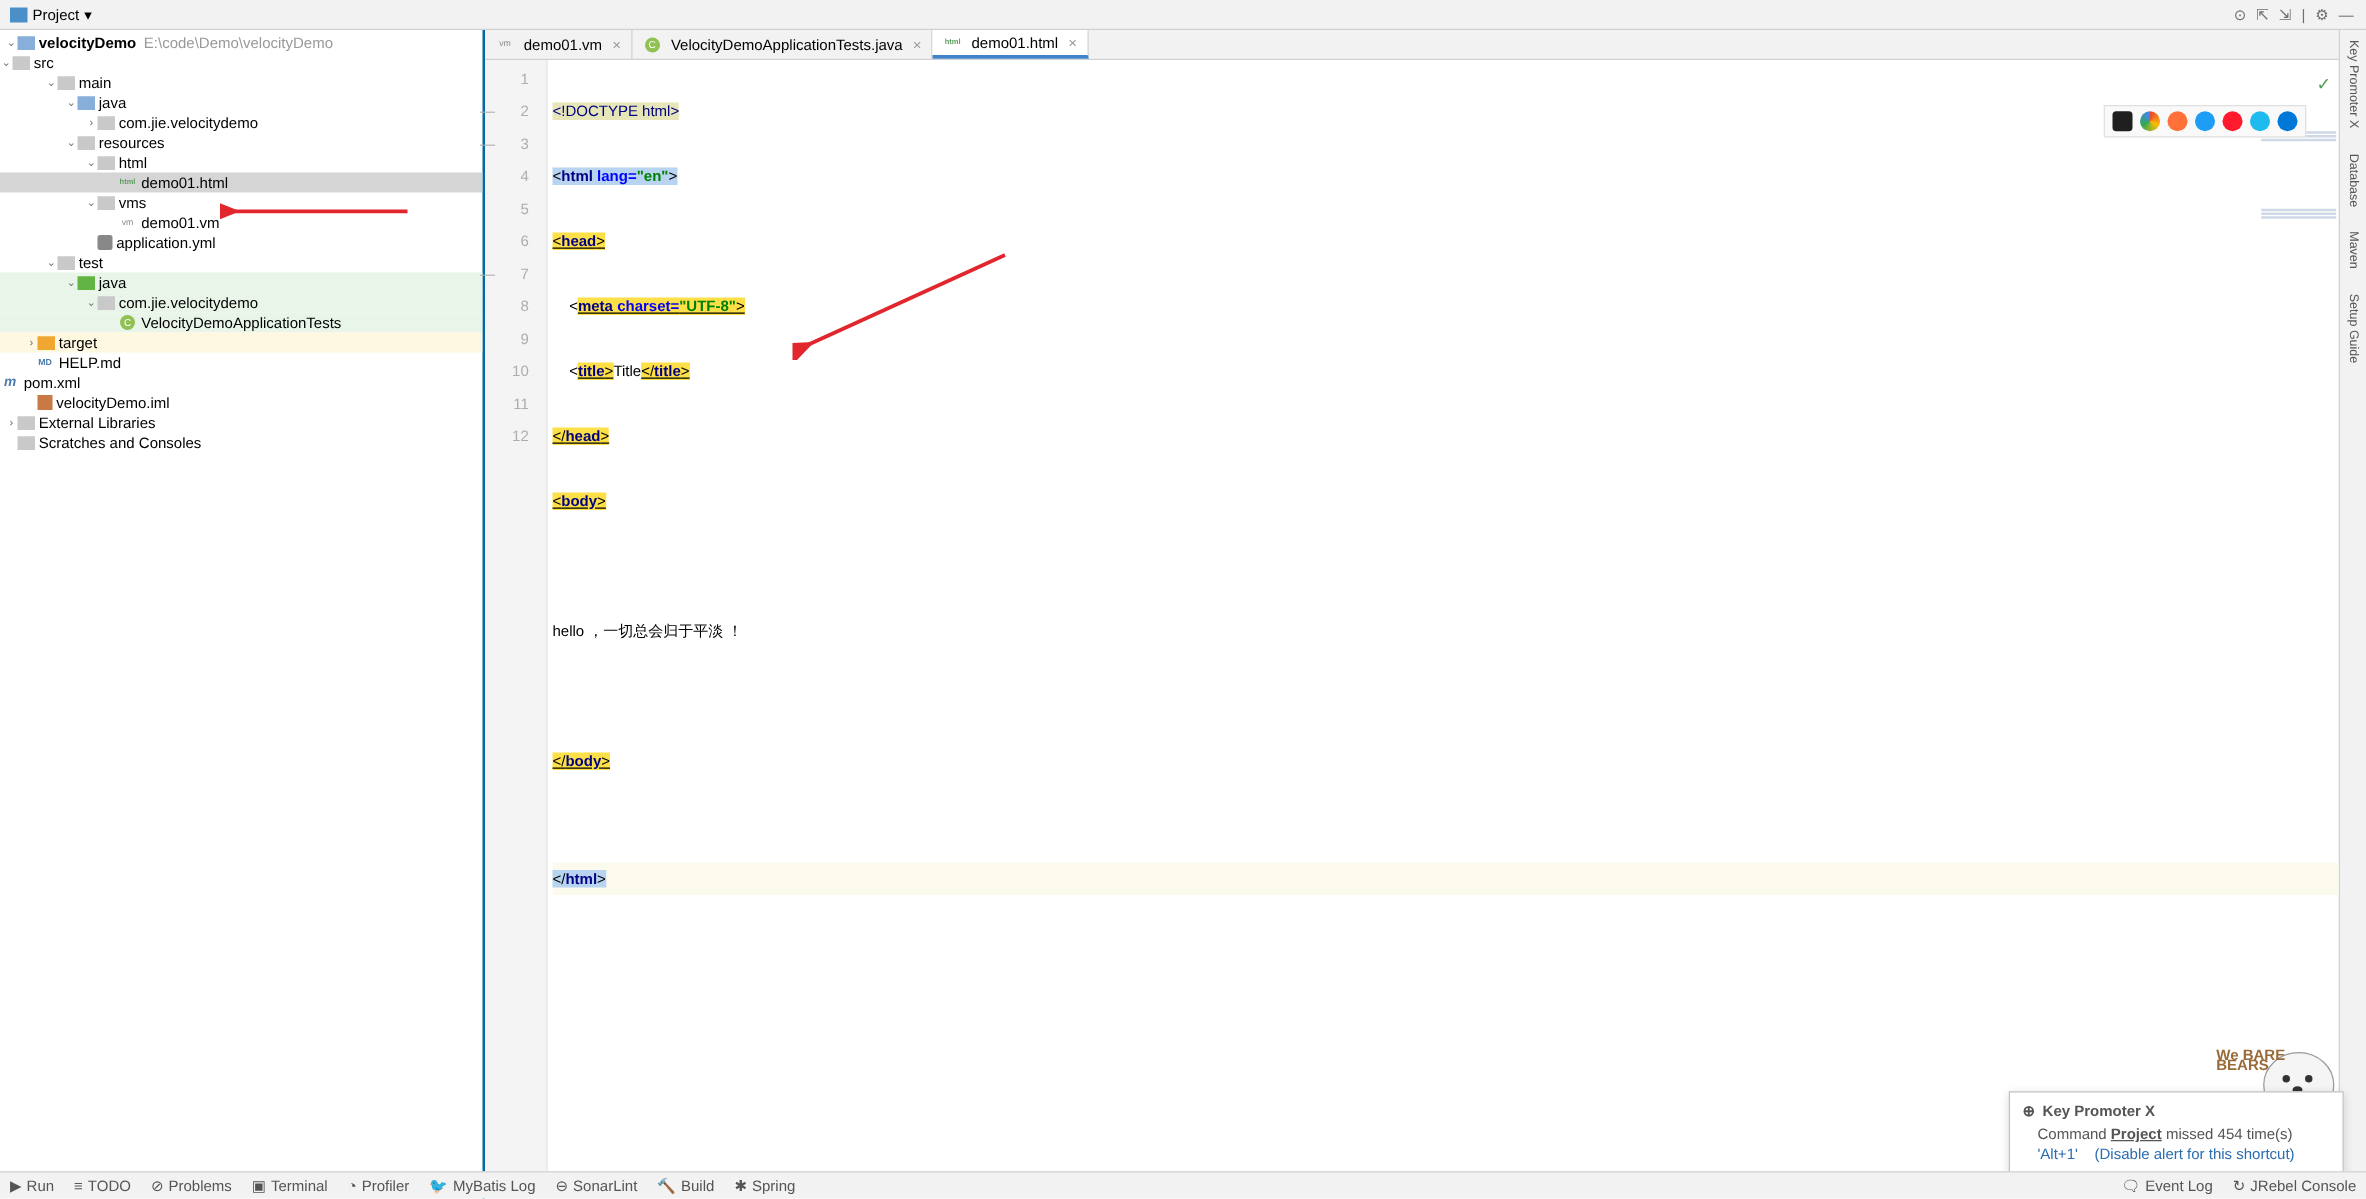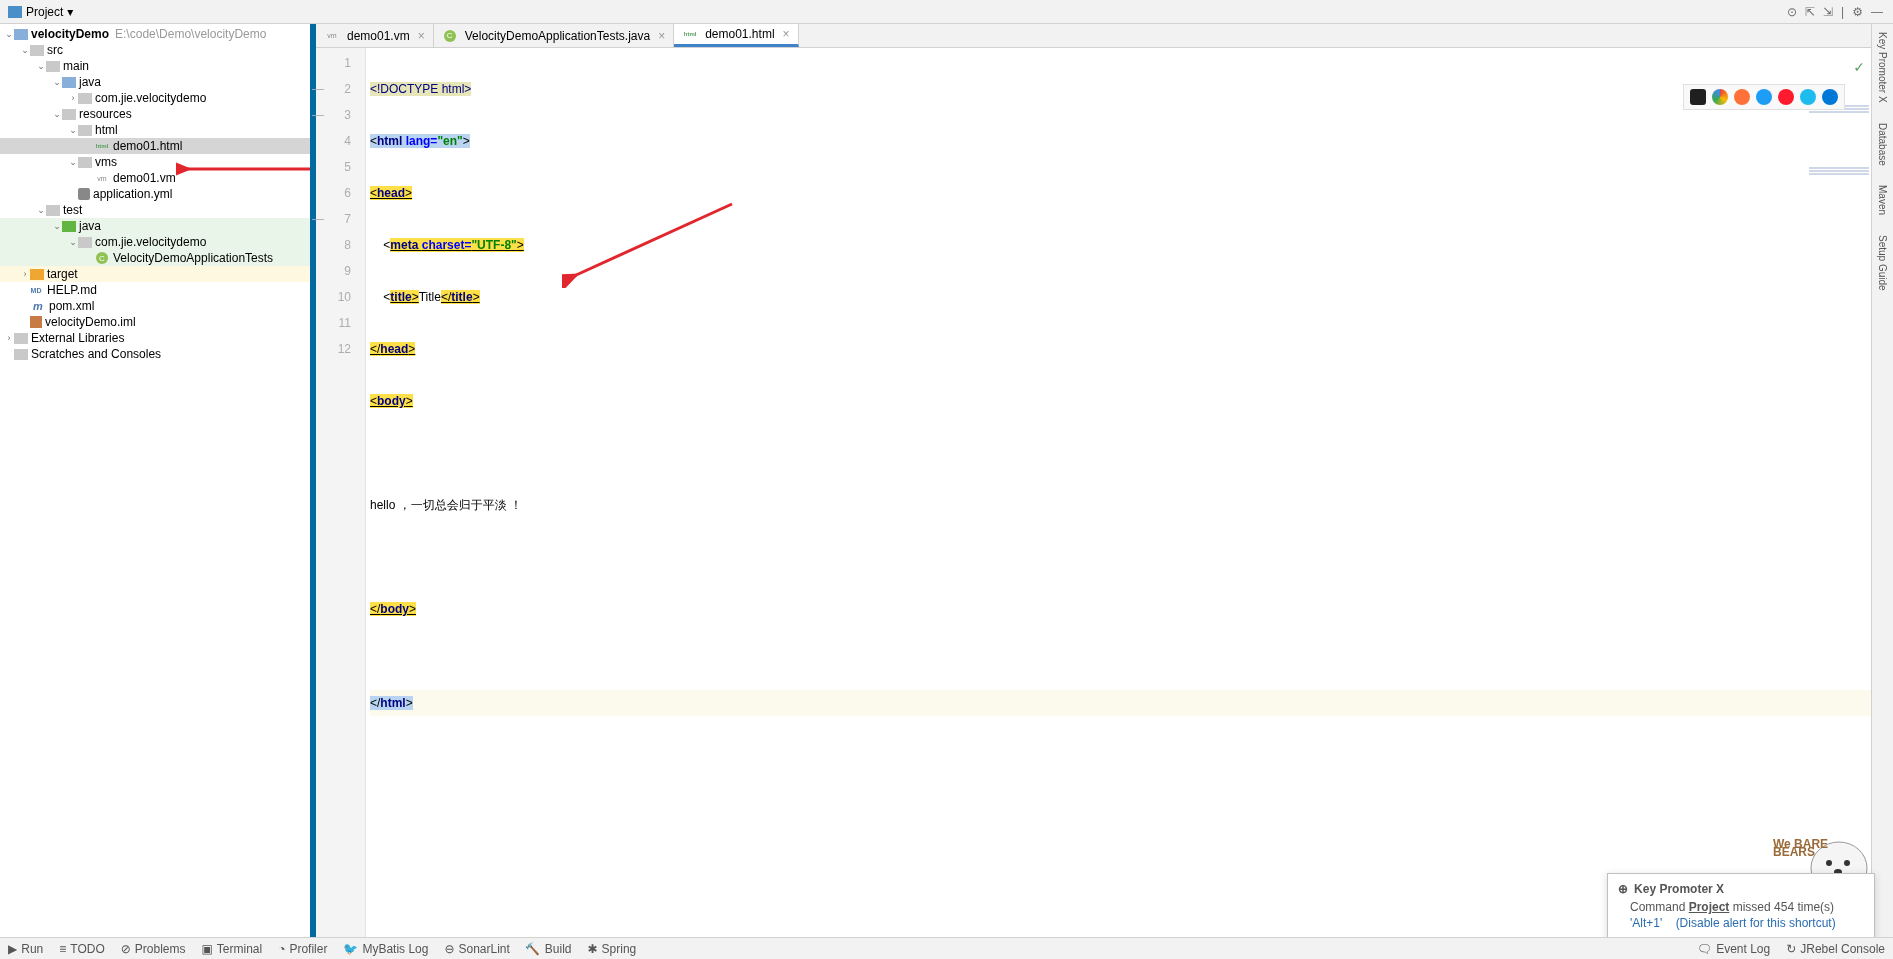--- a/index.html
+++ b/index.html
@@ -10,21 +10,21 @@
 .project-label { padding: 0 8px; display: flex; align-items: center; gap: 4px; }
 .proj-icon { width: 14px; height: 12px; background: #4a8fc7; display: inline-block; }
 .header-spacer { flex: 1; }
 .header-btns { display: flex; gap: 8px; padding-right: 10px; color: #6e6e6e; }
 .header-btn { cursor: pointer; }
 
 
 .main { display: flex; height: calc(100% - 24px); }
 
 
-.sidebar { width: 316px; background: #fff; border-right: 6px solid #0369a1; overflow: hidden; position: relative; }
+.sidebar { width: 388px; background: #fff; border-right: 2px solid #0369a1; overflow: hidden; position: relative; }
 .tree { padding-top: 2px; }
 .tree-row { display: flex; align-items: center; height: 16px; padding: 1px 0; cursor: pointer; white-space: nowrap; }
 .tree-row.selected { background: #d5d5d5; }
 .tree-row.test-green { background: #e8f5e8; }
 .tree-row.target-orange { background: #fff8e1; }
 .chev { width: 10px; text-align: center; color: #6e6e6e; font-size: 9px; }
 .chev.open::before { content: "⌄"; }
 .chev.closed::before { content: "›"; }
 .t-icon { width: 16px; height: 14px; display: inline-flex; align-items: center; justify-content: center; margin-right: 3px; font-size: 10px; }
 .folder-blue { background: #87afda; width: 14px; height: 11px; }
@@ -119,21 +119,21 @@
 <div class="main">
 
   <div class="sidebar">
     <div class="tree">
       <div class="tree-row" style="padding-left:4px">
         <span class="chev open"></span>
           <span class="t-icon folder-blue"></span>
         <span class="tree-label bold">velocityDemo</span>
         <span class="tree-path">E:\code\Demo\velocityDemo</span>
       </div>
-      <div class="tree-row" style="padding-left:20px">
+      <div class="tree-row" style="">
         <span class="chev open"></span>
           <span class="t-icon folder-gray"></span>
         <span class="tree-label">src</span>
       </div>
       <div class="tree-row" style="padding-left:36px">
         <span class="chev open"></span>
           <span class="t-icon folder-gray"></span>
         <span class="tree-label">main</span>
       </div>
       <div class="tree-row" style="padding-left:52px">
@@ -194,21 +194,21 @@
       </div>
       <div class="tree-row target-orange" style="padding-left:20px">
         <span class="chev closed"></span>
           <span class="t-icon folder-orange"></span>
         <span class="tree-label">target</span>
       </div>
       <div class="tree-row" style="padding-left:28px">
         <span class="t-icon file-md"></span>
         <span class="tree-label">HELP.md</span>
       </div>
-      <div class="tree-row" style="padding-left:30px">
+      <div class="tree-row" style="">
         <span class="t-icon file-m"></span>
         <span class="tree-label">pom.xml</span>
       </div>
       <div class="tree-row" style="padding-left:30px">
         <span class="t-icon file-iml"></span>
         <span class="tree-label">velocityDemo.iml</span>
       </div>
       <div class="tree-row" style="padding-left:4px">
         <span class="chev closed"></span>
           <span class="t-icon folder-gray"></span>

